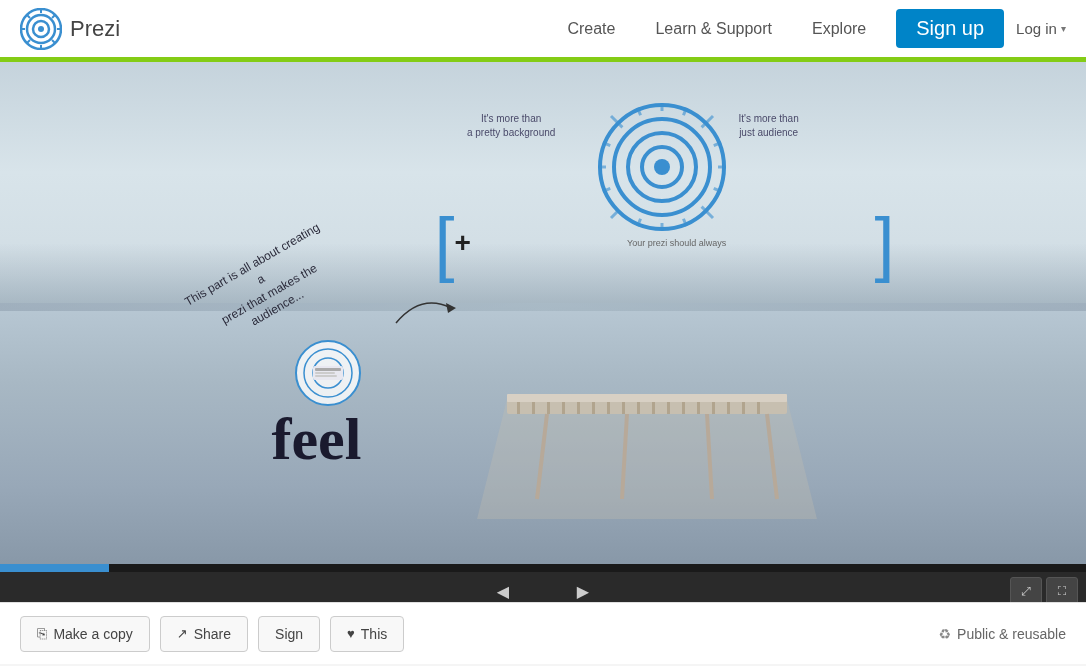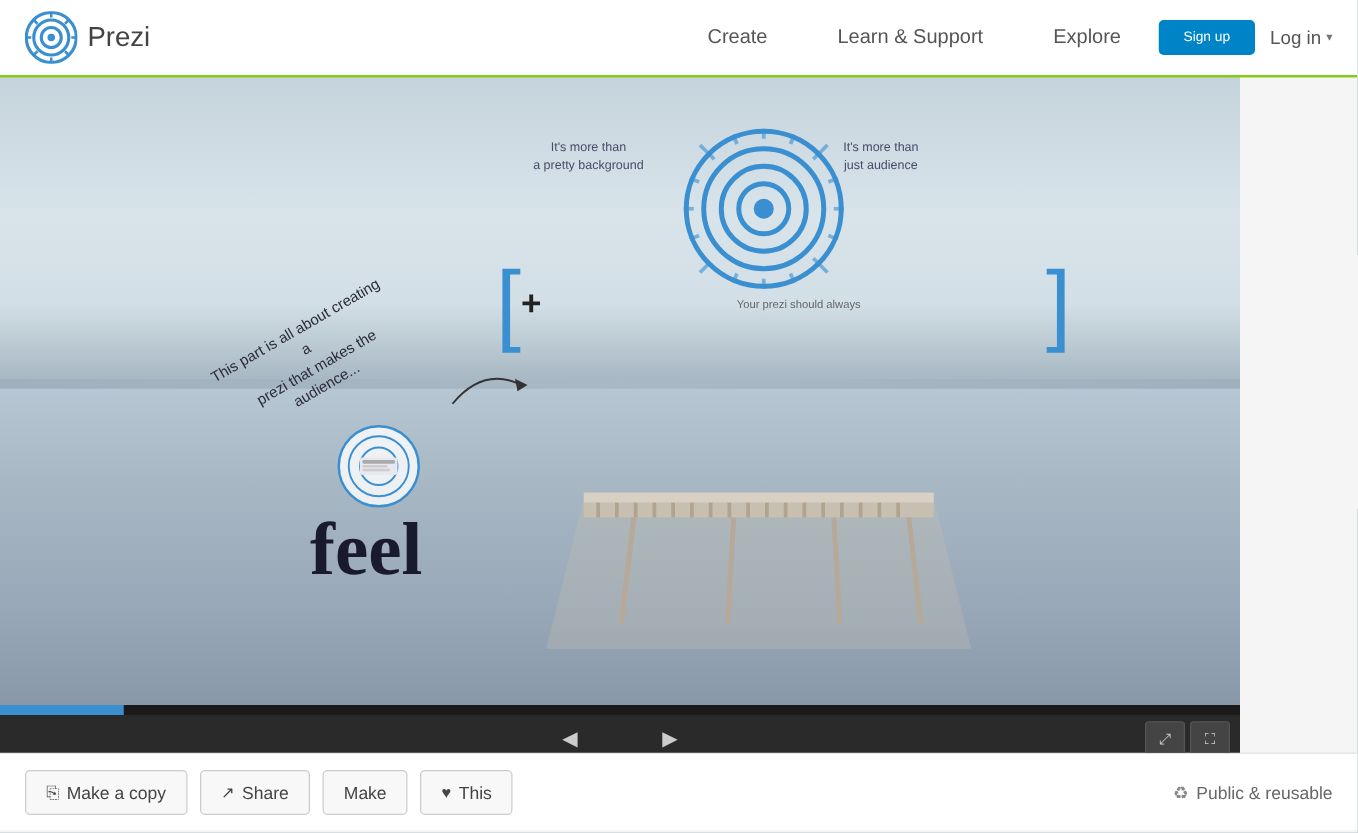--- a/index.html
+++ b/index.html
@@ -2,21 +2,21 @@
 <html><head>
   <meta charset="utf-8">
   <style>
     * { margin: 0; padding: 0; box-sizing: border-box; }
     body { font-family: 'Helvetica Neue', Arial, sans-serif; background: #f5f5f5; width: 1086px; height: 666px; overflow: hidden; }
 
     
     .header {
       height: 62px;
       background: #fff;
-      border-bottom: 2px solid #84cc16;
+      border-bottom: 5px solid #84cc16;
       display: flex;
       align-items: center;
       padding: 0 20px;
       position: relative;
       z-index: 10;
     }
     .logo-area {
       display: flex;
       align-items: center;
       gap: 8px;
@@ -28,41 +28,41 @@
       height: 42px;
     }
     .logo-text {
       font-size: 22px;
       font-weight: 300;
       color: #444;
     }
     .nav {
       display: flex;
       align-items: center;
-      gap: 56px;
+      gap: 40px;
       margin-left: auto;
       margin-right: 30px;
     }
     .nav-link {
       font-size: 16px;
       color: #555;
       text-decoration: none;
       cursor: pointer;
     }
     .header-actions {
       display: flex;
       align-items: center;
       gap: 12px;
     }
     .btn-signup {
       background: #0084c8;
       color: #fff;
       border: none;
       padding: 8px 20px;
-      font-size: 11px;
+      font-size: 20px;
       border-radius: 4px;
       cursor: pointer;
     }
     .btn-login {
       background: none;
       border: none;
       font-size: 15px;
       color: #555;
       cursor: pointer;
       display: flex;
@@ -70,21 +70,21 @@
       gap: 4px;
     }
     .dropdown-arrow {
       font-size: 10px;
       color: #777;
     }
 
     
     .presentation-wrapper {
       position: relative;
-      width: 992px;
+      width: 1086px;
       height: 540px;
       background: #2a2a2a;
       overflow: hidden;
     }
     .presentation-frame {
       width: 100%;
       height: 502px;
       position: relative;
       overflow: hidden;
       background: #b8c8d0;
@@ -549,21 +549,21 @@
     <span class="btn-icon">⎘</span>
     <span>Make a copy</span>
   </button>
 
   <button class="action-btn">
     <span class="btn-icon">↗</span>
     <span>Share</span>
   </button>
 
   <button class="action-btn">
-    <span>Make</span>
+    <span>Sign</span>
   </button>
 
   <button class="action-btn">
     <span class="btn-icon">♥</span>
     <span>This</span>
   </button>
 
   <div class="public-reusable">
     <span class="public-icon">♻</span>
     <span>Public &amp; reusable</span>

